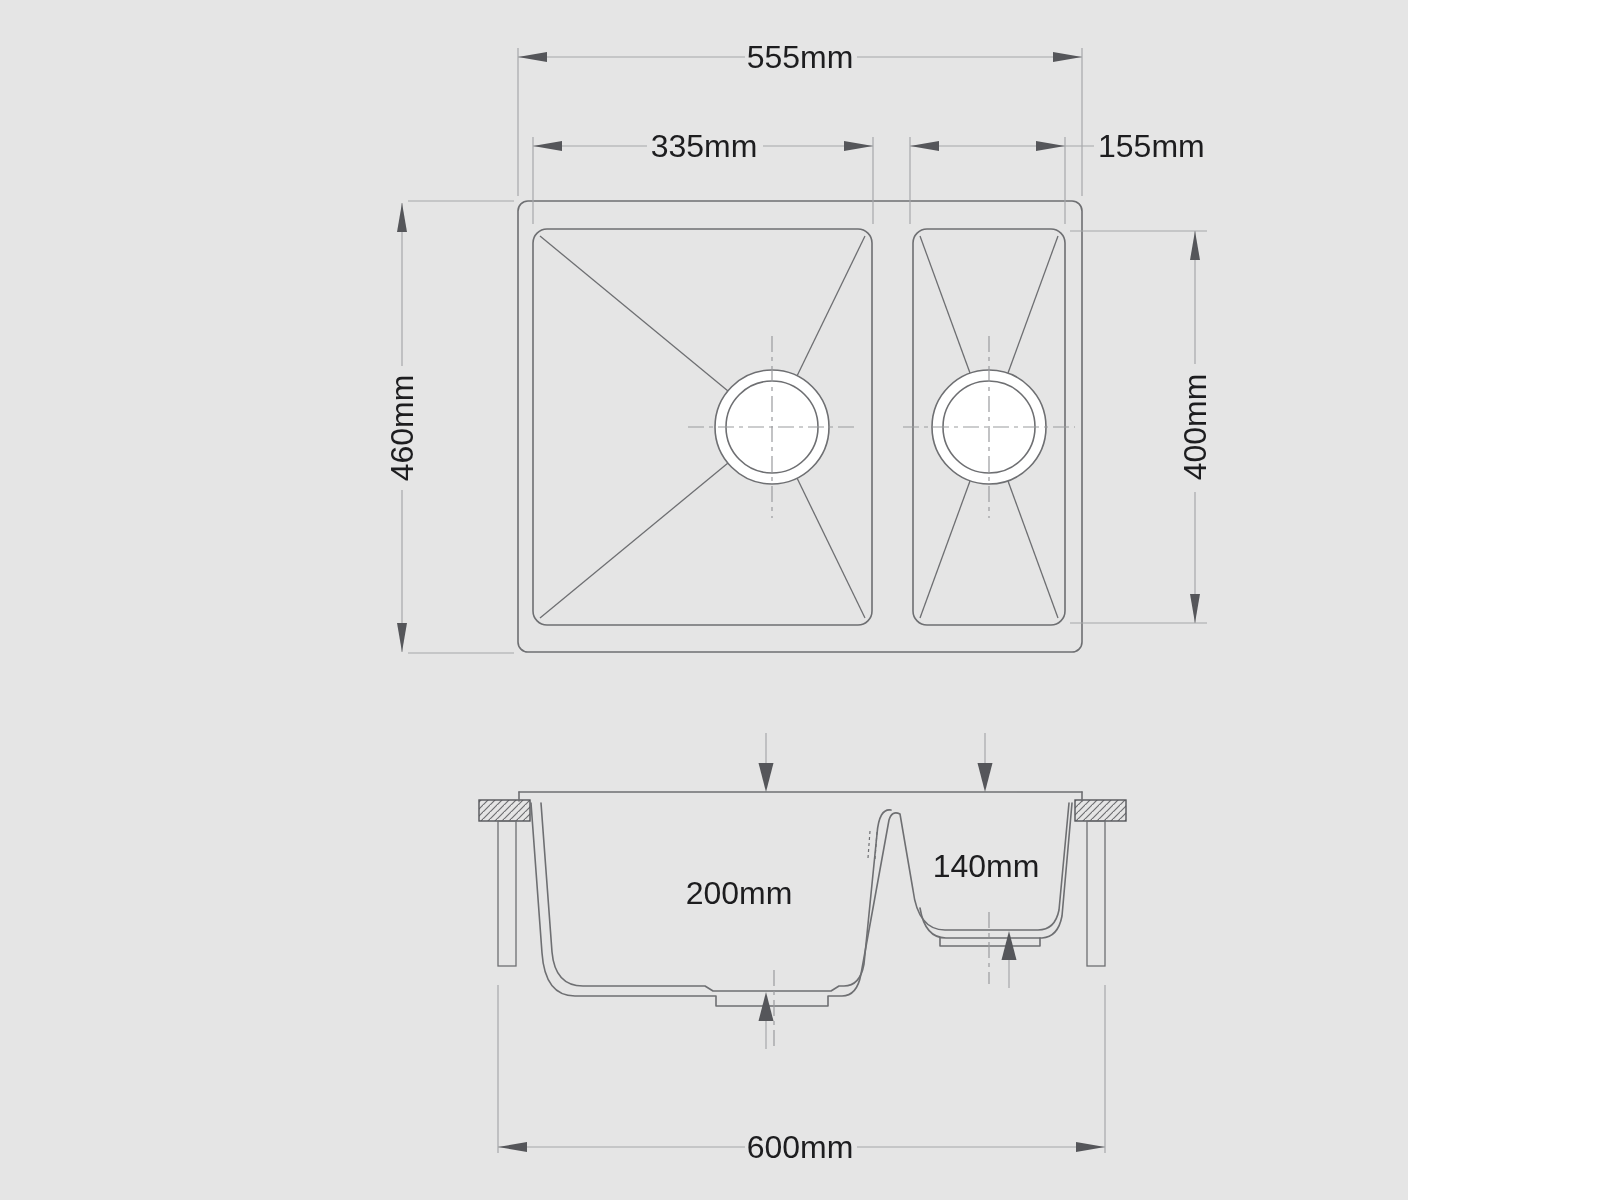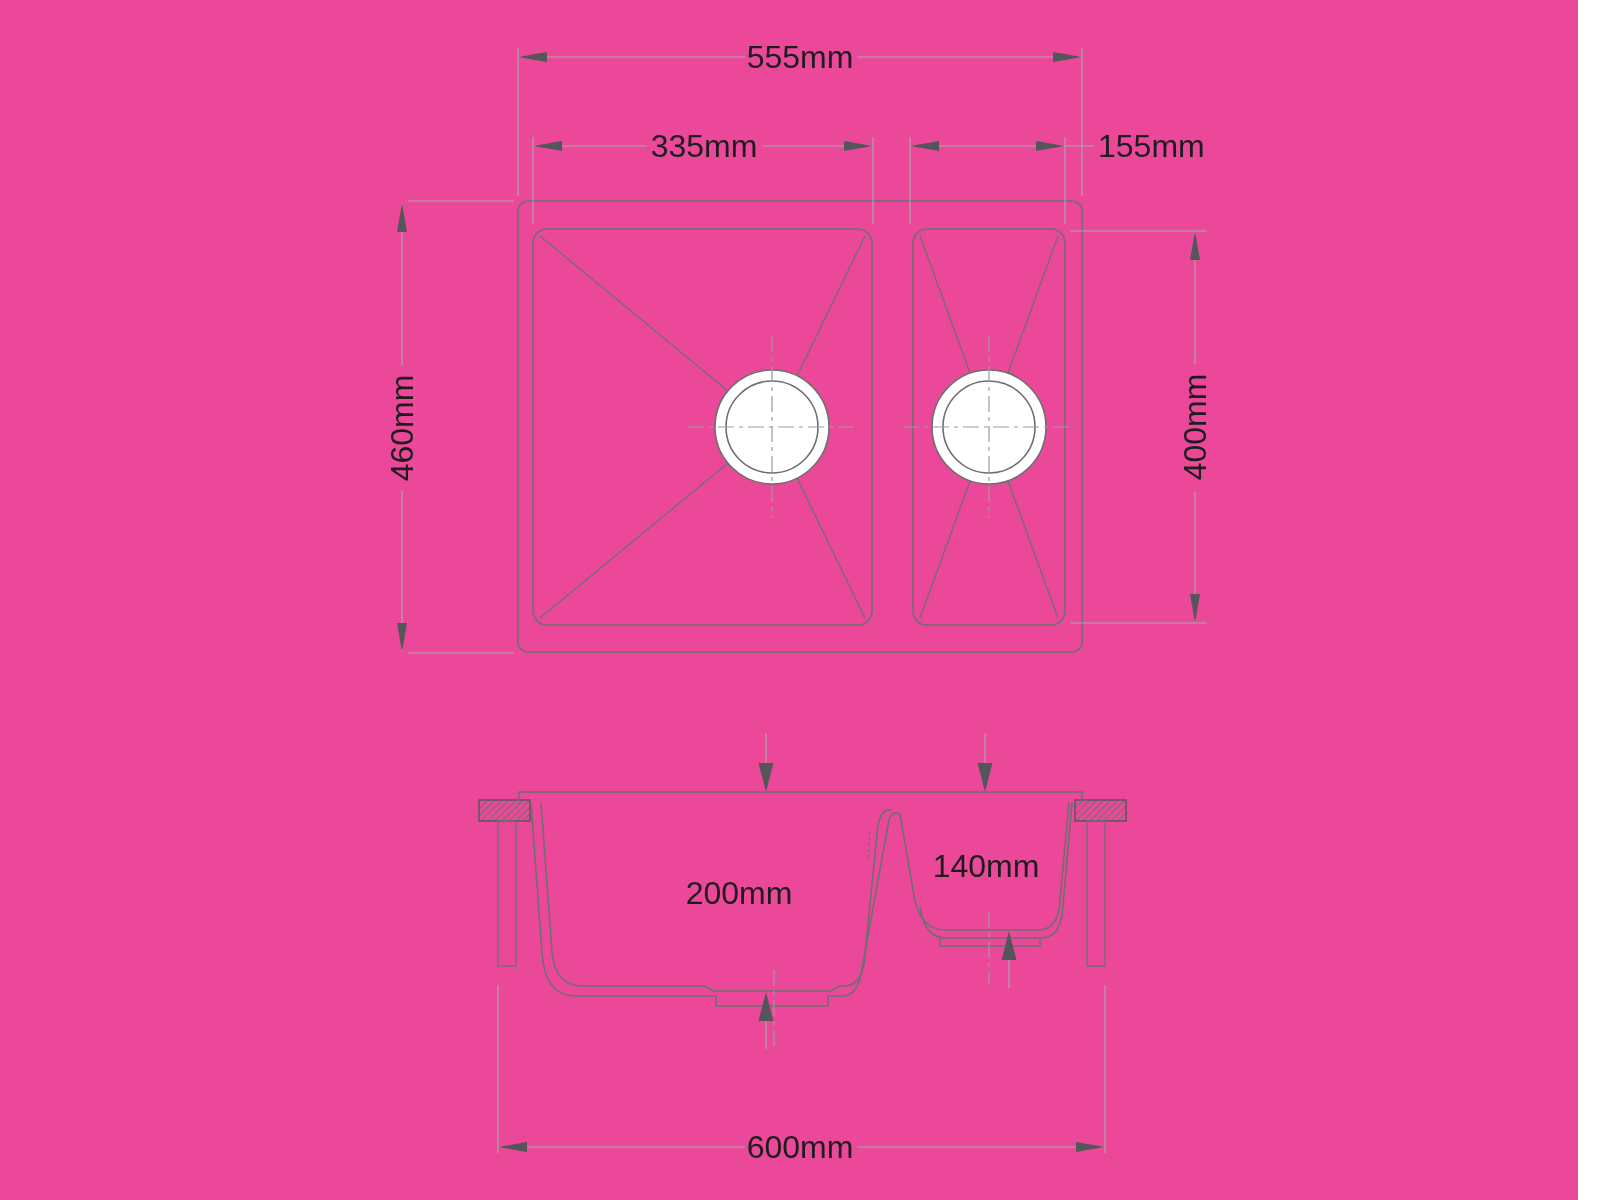--- a/index.html
+++ b/index.html
@@ -1,17 +1,17 @@
 <!DOCTYPE html>
 <html><head>
 <meta charset="utf-8">
 <style>
   html,body{margin:0;padding:0;background:#ffffff;}
-  .stage{position:relative;width:1572px;height:1200px;background:#ec4899;overflow:hidden;
-         font-family:"Liberation Sans", sans-serif;padding-left:6px;}
+  .stage{position:relative;width:1408px;height:1200px;background:#e5e5e5;overflow:hidden;
+         font-family:"Liberation Sans", sans-serif;}
   svg{position:absolute;left:0;top:0;}
   text{font-family:"Liberation Sans", sans-serif;font-size:32px;fill:#1d1d1f;}
   .obj{stroke:#6e6f72;stroke-width:1.6;fill:none;stroke-linecap:round;stroke-linejoin:round;}
   .objthin{stroke:#6e6f72;stroke-width:1.3;fill:none;}
   .dim{stroke:#a6a7aa;stroke-width:1.2;fill:none;}
   .arrow{fill:#55565a;stroke:none;}
   .cl{stroke:#9a9b9e;stroke-width:1.2;fill:none;stroke-dasharray:16 5 4 5;}
   .dots{stroke:#6e6f72;stroke-width:1.2;fill:none;stroke-dasharray:3 3;}
   .hatchrect{stroke:#55565a;stroke-width:1.4;fill:url(#hatch);}
 </style>

